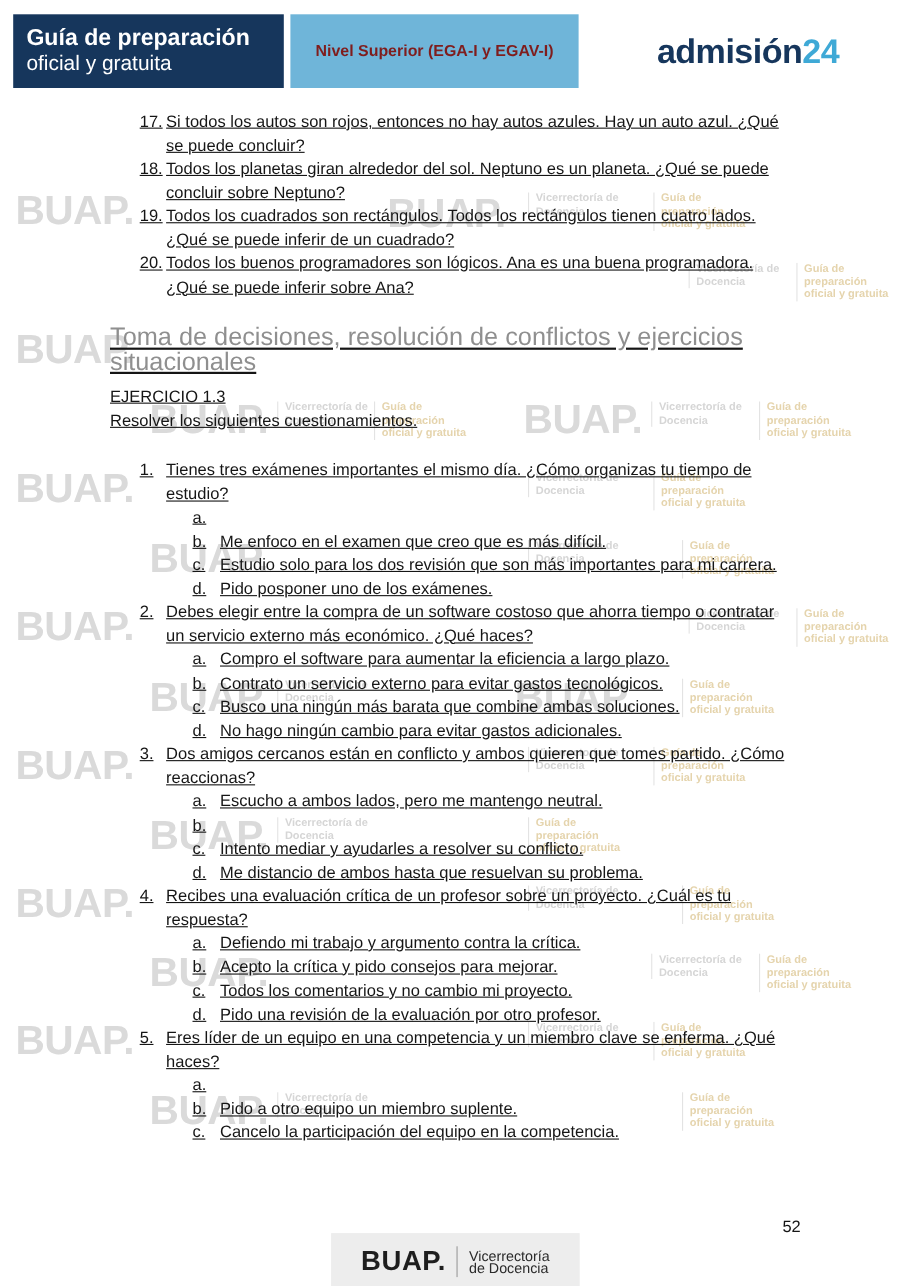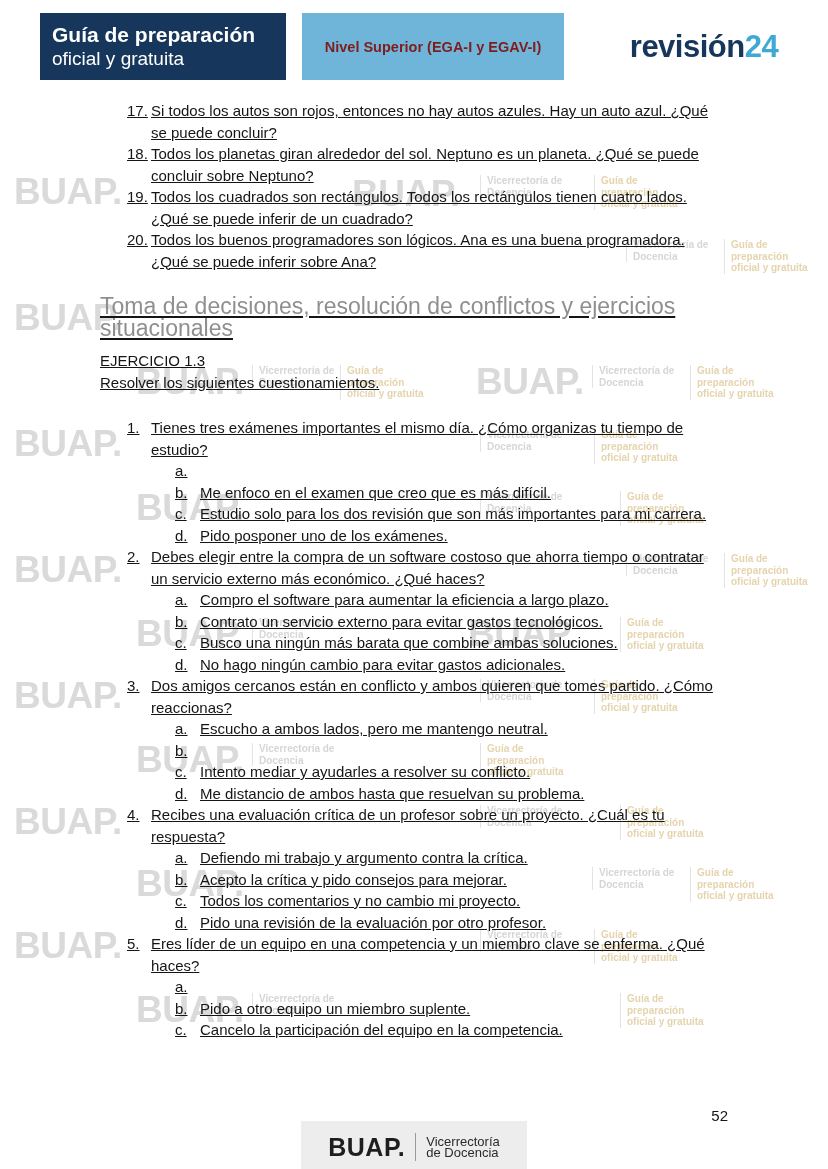--- a/index.html
+++ b/index.html
@@ -18,21 +18,21 @@
     position:absolute; font-weight:bold; font-size:37px;
     color:var(--watermark-gray, #dadada); letter-spacing:-0.5px; white-space:nowrap;
   }
   .wm-cap {
     position:absolute; font-size:10px; line-height:11.5px; font-weight:bold;
     color:#d6d6d6; width:94px; border-left:1px solid #e3e3e3; padding-left:6px;
   }
   .wm-guia { color:var(--watermark-tan, #e5d4ad); }
 
   
-  .header { position:relative; z-index:2; display:flex; margin:13px 0 0 40px; height:67px; gap:16px; }
+  .header { position:relative; z-index:2; display:flex; margin:13px 0 0 12px; height:67px; gap:6px; }
   .hbox-guide { width:246px; background:var(--navy, #16365c); color:#fff; padding:9px 0 0 12px; }
   .hbox-guide .l1 { font-size:21px; font-weight:bold; line-height:25px; }
   .hbox-guide .l2 { font-size:19px; font-weight:normal; line-height:23px; }
   .hbox-level {
     width:262px; background:var(--light-blue, #6fb5d9); color:#7f1d1d;
     display:flex; align-items:center; justify-content:center;
     font-size:14.5px; font-weight:bold;
   }
   .hbox-brand { flex:1; background:#fff; display:flex; align-items:center; justify-content:center; }
   .brand { font-size:31px; font-weight:bold; color:var(--navy, #16365c); letter-spacing:-0.5px; }
@@ -121,21 +121,21 @@
       <div class="wm-cap wm-guia" style="left: 620px; top: 980px;">Guía de preparación oficial y gratuita</div>
     </div>
 
   <div class="header">
     <div class="hbox-guide">
       <div class="l1">Guía de preparación</div>
       <div class="l2">oficial y gratuita</div>
     </div>
     <div class="hbox-level">Nivel Superior (EGA-I y EGAV-I)</div>
     <div class="hbox-brand">
-      <div class="brand"><span>revisión</span><span class="brand-num">24</span></div>
+      <div class="brand"><span>admisión</span><span class="brand-num">24</span></div>
     </div>
   </div>
 
   <div class="main">
 
     <div class="logic-list">
       <div class="li">
         <span class="li-num">17.</span>
         <span class="li-text">Si todos los autos son rojos, entonces no hay autos azules. Hay un auto azul. ¿Qué se puede concluir?</span>
       </div>

